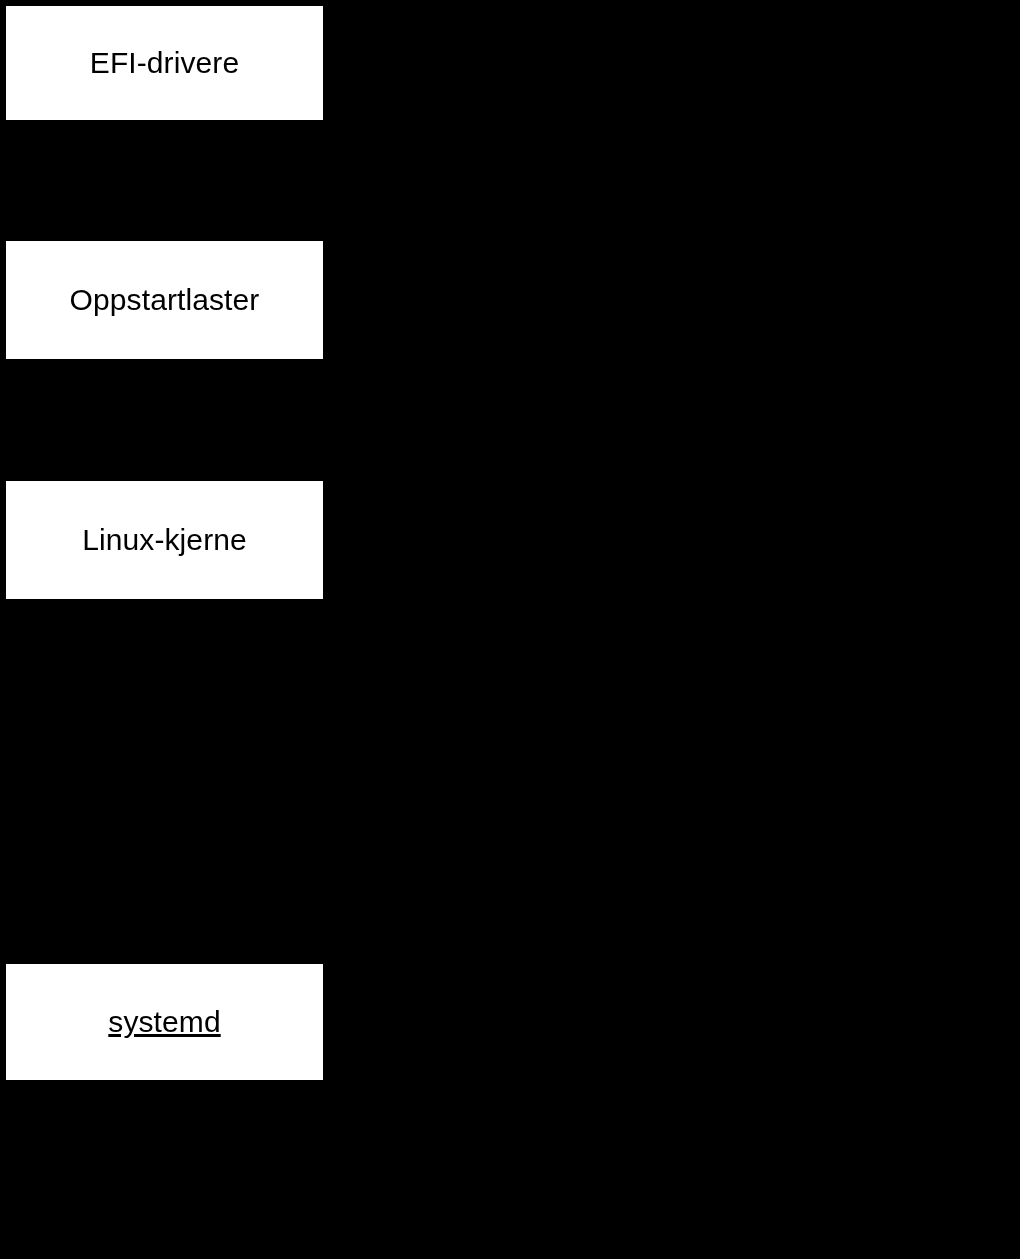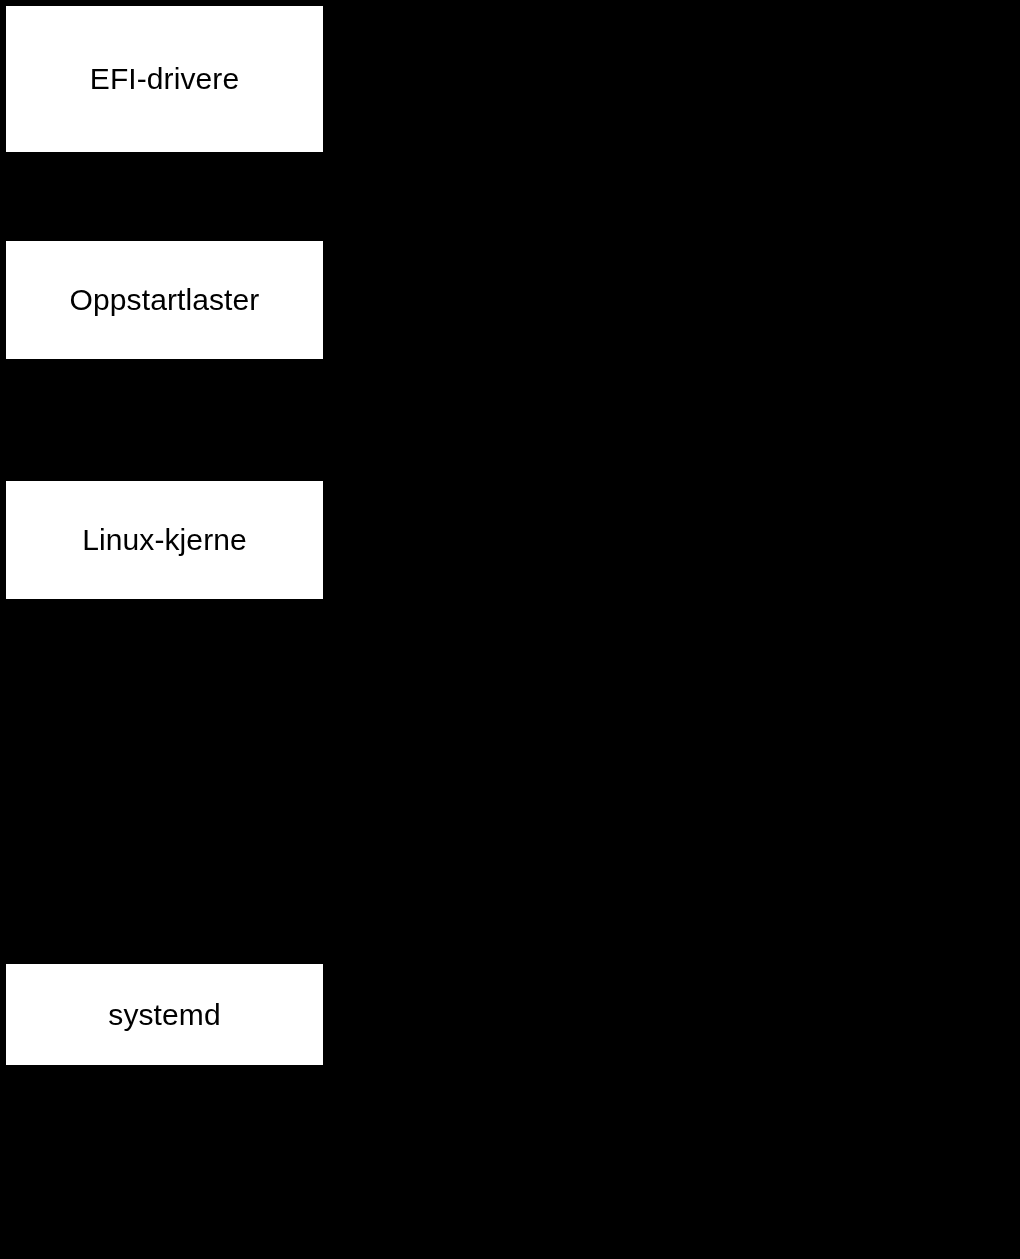--- a/index.html
+++ b/index.html
@@ -38,25 +38,25 @@
     font-size: 30px;
     font-weight: 400;
     line-height: 1;
     letter-spacing: 0.1px;
     color: #000000;
     white-space: nowrap;
     text-align: center;
   }
 
   
-  #stage-0 { left: 6px;  top: 6px;    width: 317px; height: 146px; }
+  #stage-0 { left: 6px;  top: 6px;    width: 317px; height: 114px; }
   #stage-1 { left: 6px;  top: 241px;  width: 317px; height: 118px; }
   #stage-2 { left: 6px;  top: 481px;  width: 317px; height: 118px; }
   #stage-3 { left: 6px;  top: 724px;  width: 317px; height: 116px; }
-  #stage-4 { left: 6px;  top: 964px;  width: 317px; height: 101px; }
+  #stage-4 { left: 6px;  top: 964px;  width: 317px; height: 116px; text-decoration: underline; }
 </style>
 </head>
 <body style="background: rgb(0, 0, 0);">
 
 <div id="canvas" style="background: rgb(0, 0, 0);">
 
   <div class="stage-box" id="stage-0" style="background: rgb(255, 255, 255);">
     <span class="stage-label" style="color: rgb(0, 0, 0);">EFI-drivere</span>
   </div>
 

